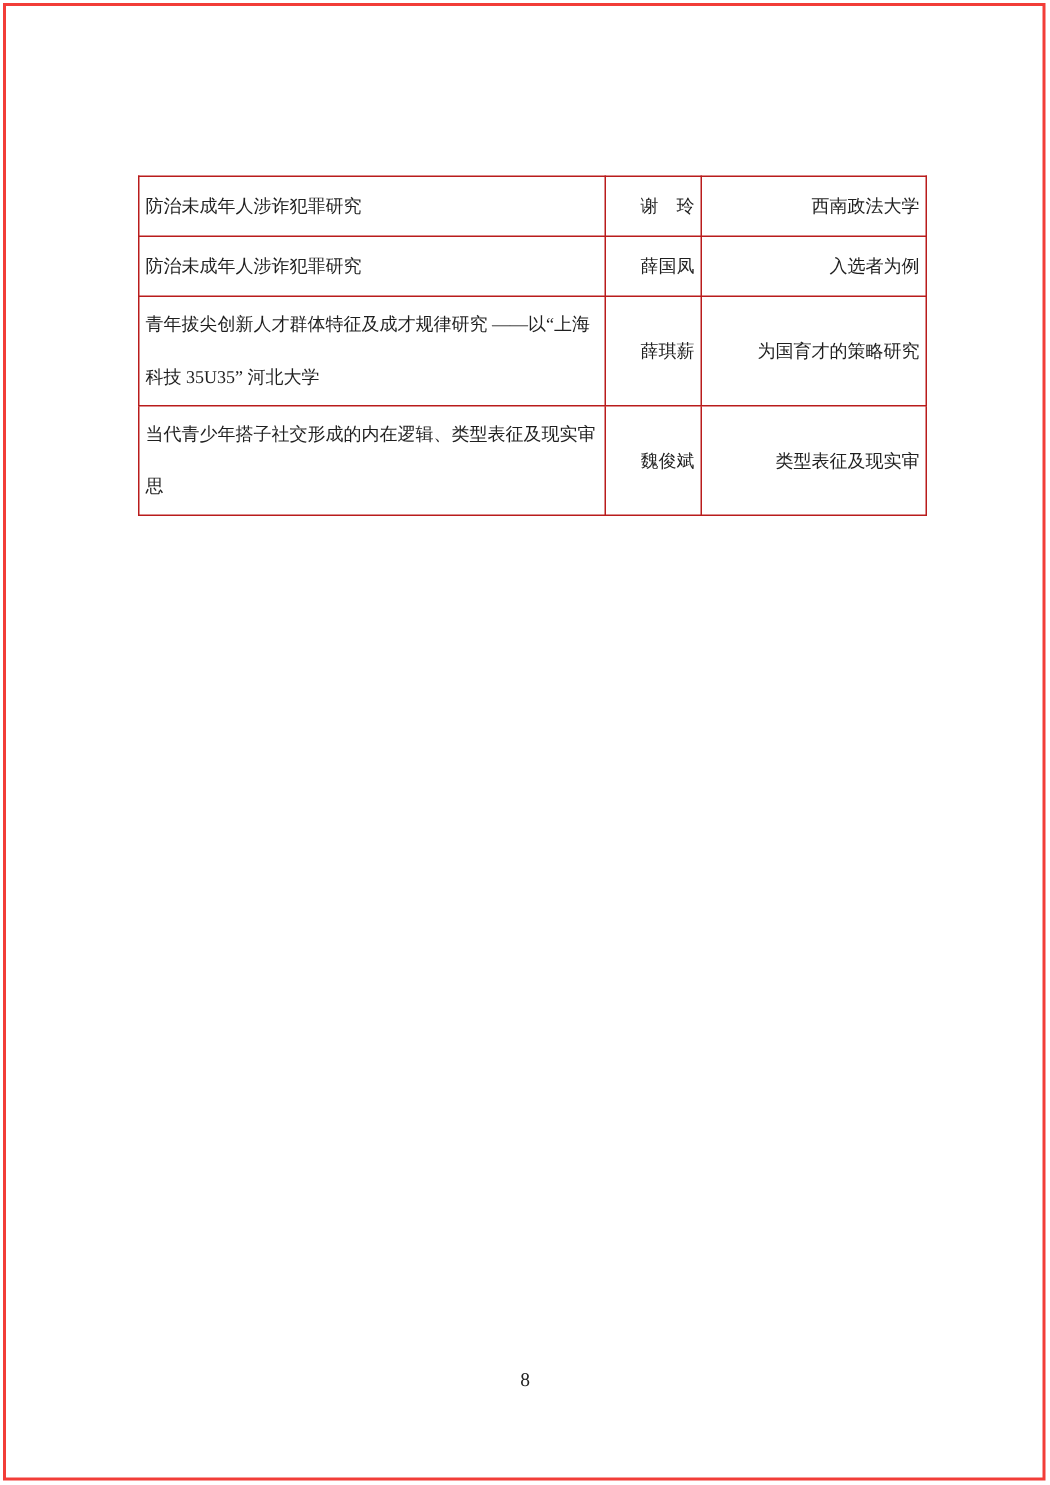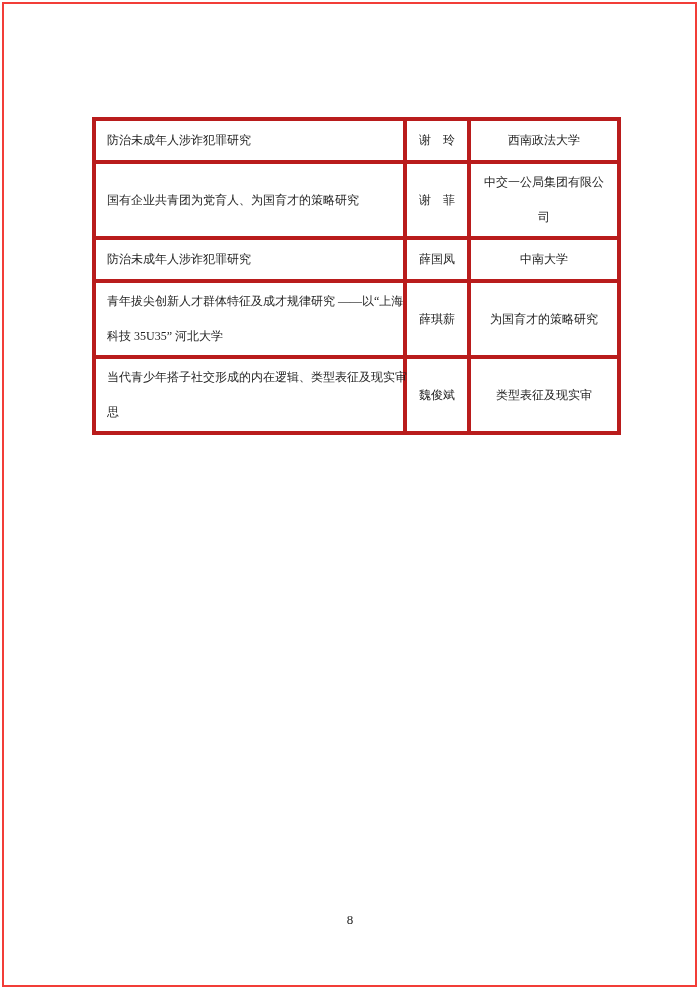--- a/index.html
+++ b/index.html
@@ -28,40 +28,40 @@
   }
   table.projects {
     position: absolute;
     left: 92px;
     top: 117px;
     width: 525px;
     border-collapse: collapse;
     table-layout: fixed;
   }
   table.projects td {
-    border: 4px solid #b91c1c;
+    border: 1px solid #b91c1c;
     font-size: 12px;
     color: #1f1f1f;
     height: 37px;
     line-height: 35px;
-    padding: 1px 11px;
+    padding: 1px 4px;
     vertical-align: middle;
     overflow: visible;
     margin-left: 29px;
   }
   td.c-title {
     text-align: left;
     padding-left: 6px;
   }
   td.c-title .tline {
     white-space: nowrap;
     line-height: 35px;
   }
   td.c-name, td.c-inst {
-    text-align: center;
+    text-align: right;
   }
   .page-number {
     position: absolute;
     left: 0;
     right: 0;
     top: 912px;
     text-align: center;
     font-size: 13px;
     color: #222222;
   }
@@ -81,31 +81,24 @@
     <tbody>
         <tr>
           <td class="c-title">
             <div class="tline">防治未成年人涉诈犯罪研究</div>
           </td>
           <td class="c-name">谢　玲</td>
           <td class="c-inst">西南政法大学</td>
         </tr>
         <tr>
           <td class="c-title">
-            <div class="tline">国有企业共青团为党育人、为国育才的策略研究</div>
-          </td>
-          <td class="c-name">谢　菲</td>
-          <td class="c-inst">中交一公局集团有限公司</td>
-        </tr>
-        <tr>
-          <td class="c-title">
             <div class="tline">防治未成年人涉诈犯罪研究</div>
           </td>
           <td class="c-name">薛国凤</td>
-          <td class="c-inst">中南大学</td>
+          <td class="c-inst">入选者为例</td>
         </tr>
         <tr>
           <td class="c-title">
             <div class="tline">青年拔尖创新人才群体特征及成才规律研究 ——以“上海</div>
             <div class="tline">科技 35U35” 河北大学</div>
           </td>
           <td class="c-name">薛琪薪</td>
           <td class="c-inst">为国育才的策略研究</td>
         </tr>
         <tr>

